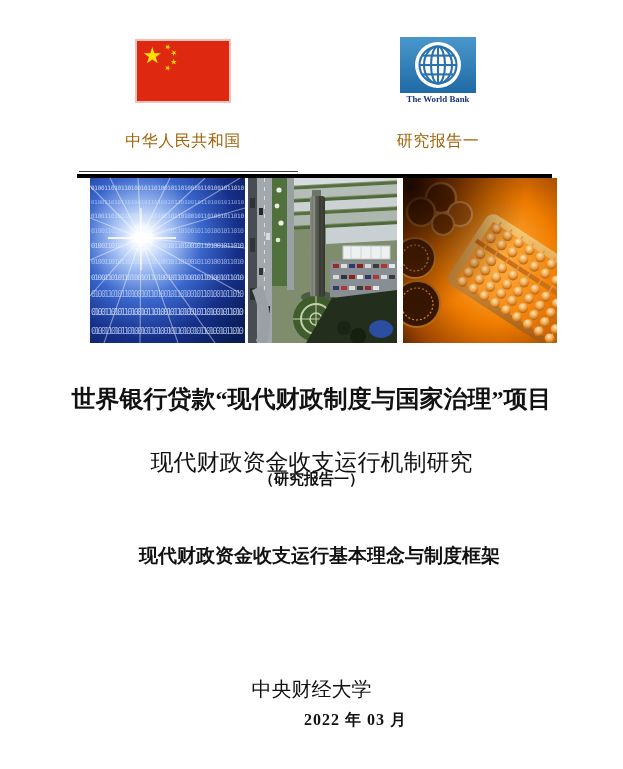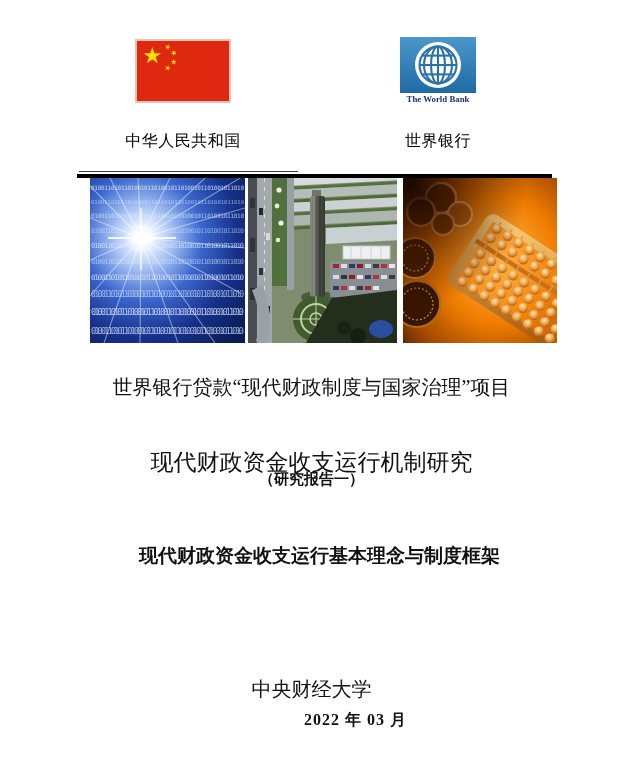--- a/index.html
+++ b/index.html
@@ -8,37 +8,37 @@
     font-family:"Liberation Serif", serif;color:#111;overflow:hidden;
     margin:0 auto;
   }
   
   .flag{position:absolute;left:137px;top:41px;width:92px;height:60px;box-shadow:0 0 0 2px #f2c0b6;}
   .flag svg{display:block;width:100%;height:100%;}
   .wb-logo{position:absolute;left:399px;top:37px;width:78px;height:68px;}
   .wb-logo svg{display:block;width:100%;height:100%;}
   .header-label{
     position:absolute;top:131px;height:20px;line-height:20px;text-align:center;
-    font-size:16px;letter-spacing:0.5px;color:#000000;
+    font-size:16px;letter-spacing:0.5px;color:#a16207;
     font-family:"Liberation Serif", serif;
   }
   .label-country{left:118px;width:130px;}
   .label-bank{left:384px;width:108px;}
   
   .rule-thin{position:absolute;left:79px;top:171px;width:219px;height:1px;background:#3c3c3c;}
   .rule-thick{position:absolute;left:77px;top:174px;width:475px;height:4px;background:#000;}
   
   .banner-img{position:absolute;top:178px;height:165px;}
   .banner-img svg{display:block;width:100%;height:100%;}
   .img-digital{left:90px;width:155px;}
   .img-city{left:248px;width:149px;}
   .img-abacus{left:403px;width:154px;}
   
   .cover-line{position:absolute;left:0;width:623px;text-align:center;white-space:nowrap;}
-  .t-project{top:374px;line-height:26px;font-size:20px;font-weight:normal;font-family:"Liberation Serif", serif;}
+  .t-project{top:386px;line-height:26px;font-size:24px;font-weight:bold;font-family:"Liberation Serif", serif;}
   .t-main{top:447px;line-height:30px;font-size:23px;font-weight:normal;font-family:"Liberation Sans", sans-serif;}
   .t-report{top:468px;line-height:26px;font-size:15px;font-weight:bold;font-family:Liberation Mono, monospace;}
   .t-sub{top:543px;line-height:26px;font-size:19px;font-weight:bold;font-family:"Liberation Sans", sans-serif;padding-left:8px;}
   .t-inst{top:678px;line-height:22px;font-size:20px;font-family:"Liberation Serif", serif;}
   .t-date{top:709px;line-height:22px;font-size:16px;font-weight:bold;font-family:"Liberation Serif", serif;letter-spacing:1px;padding-left:44px;}
   .bintext{font-family:"DejaVu Sans Mono", monospace;}
 </style>
 </head>
 <body>
 
@@ -78,21 +78,21 @@
           <line x1="20.5" y1="28" x2="57.5" y2="28"></line>
           <line x1="24" y1="18.6" x2="54" y2="18.6"></line>
           <line x1="24" y1="37.4" x2="54" y2="37.4"></line>
         </g>
       </g>
       <text x="39" y="64.5" text-anchor="middle" font-size="8.8" font-weight="bold" fill="#17357f" font-family="Liberation Serif, serif">The World Bank</text>
     </svg>
   </div>
 
   <div class="header-label label-country">中华人民共和国</div>
-  <div class="header-label label-bank">世界银行</div>
+  <div class="header-label label-bank">研究报告一</div>
 
   <div class="rule-thin"></div>
   <div class="rule-thick"></div>
 
   <div class="banner-img img-digital" title="binary-data-tunnel">
     <svg viewBox="0 0 155 165" preserveAspectRatio="none">
       <defs>
         <radialGradient id="burst" cx="0.34" cy="0.36" r="0.85">
           <stop offset="0" stop-color="#ffffff"></stop>
           <stop offset="0.07" stop-color="#f3f7ff"></stop>

